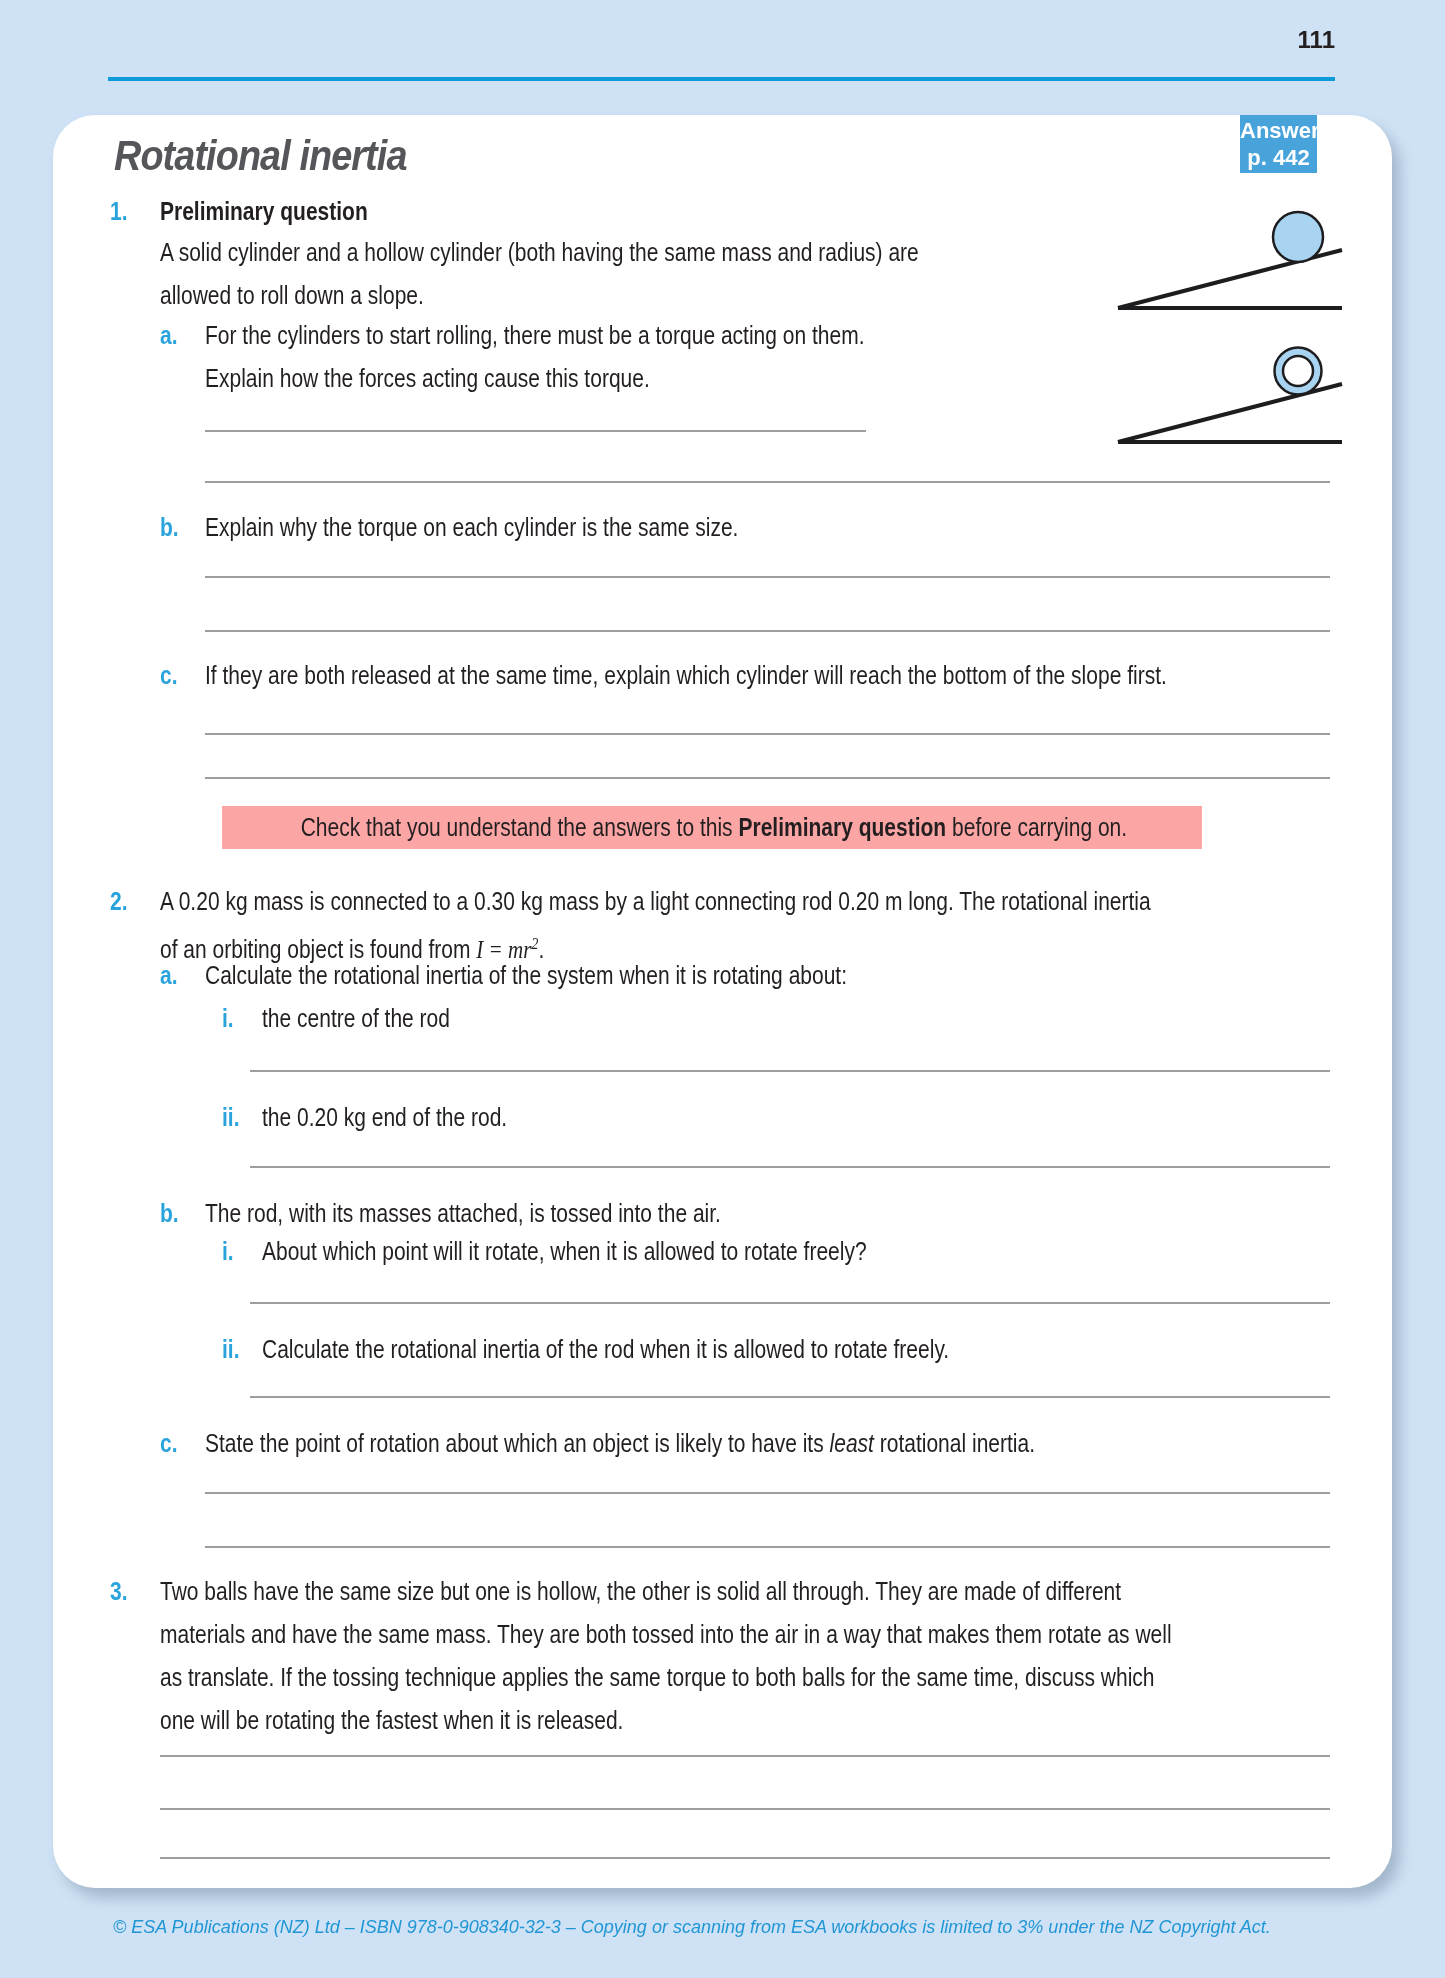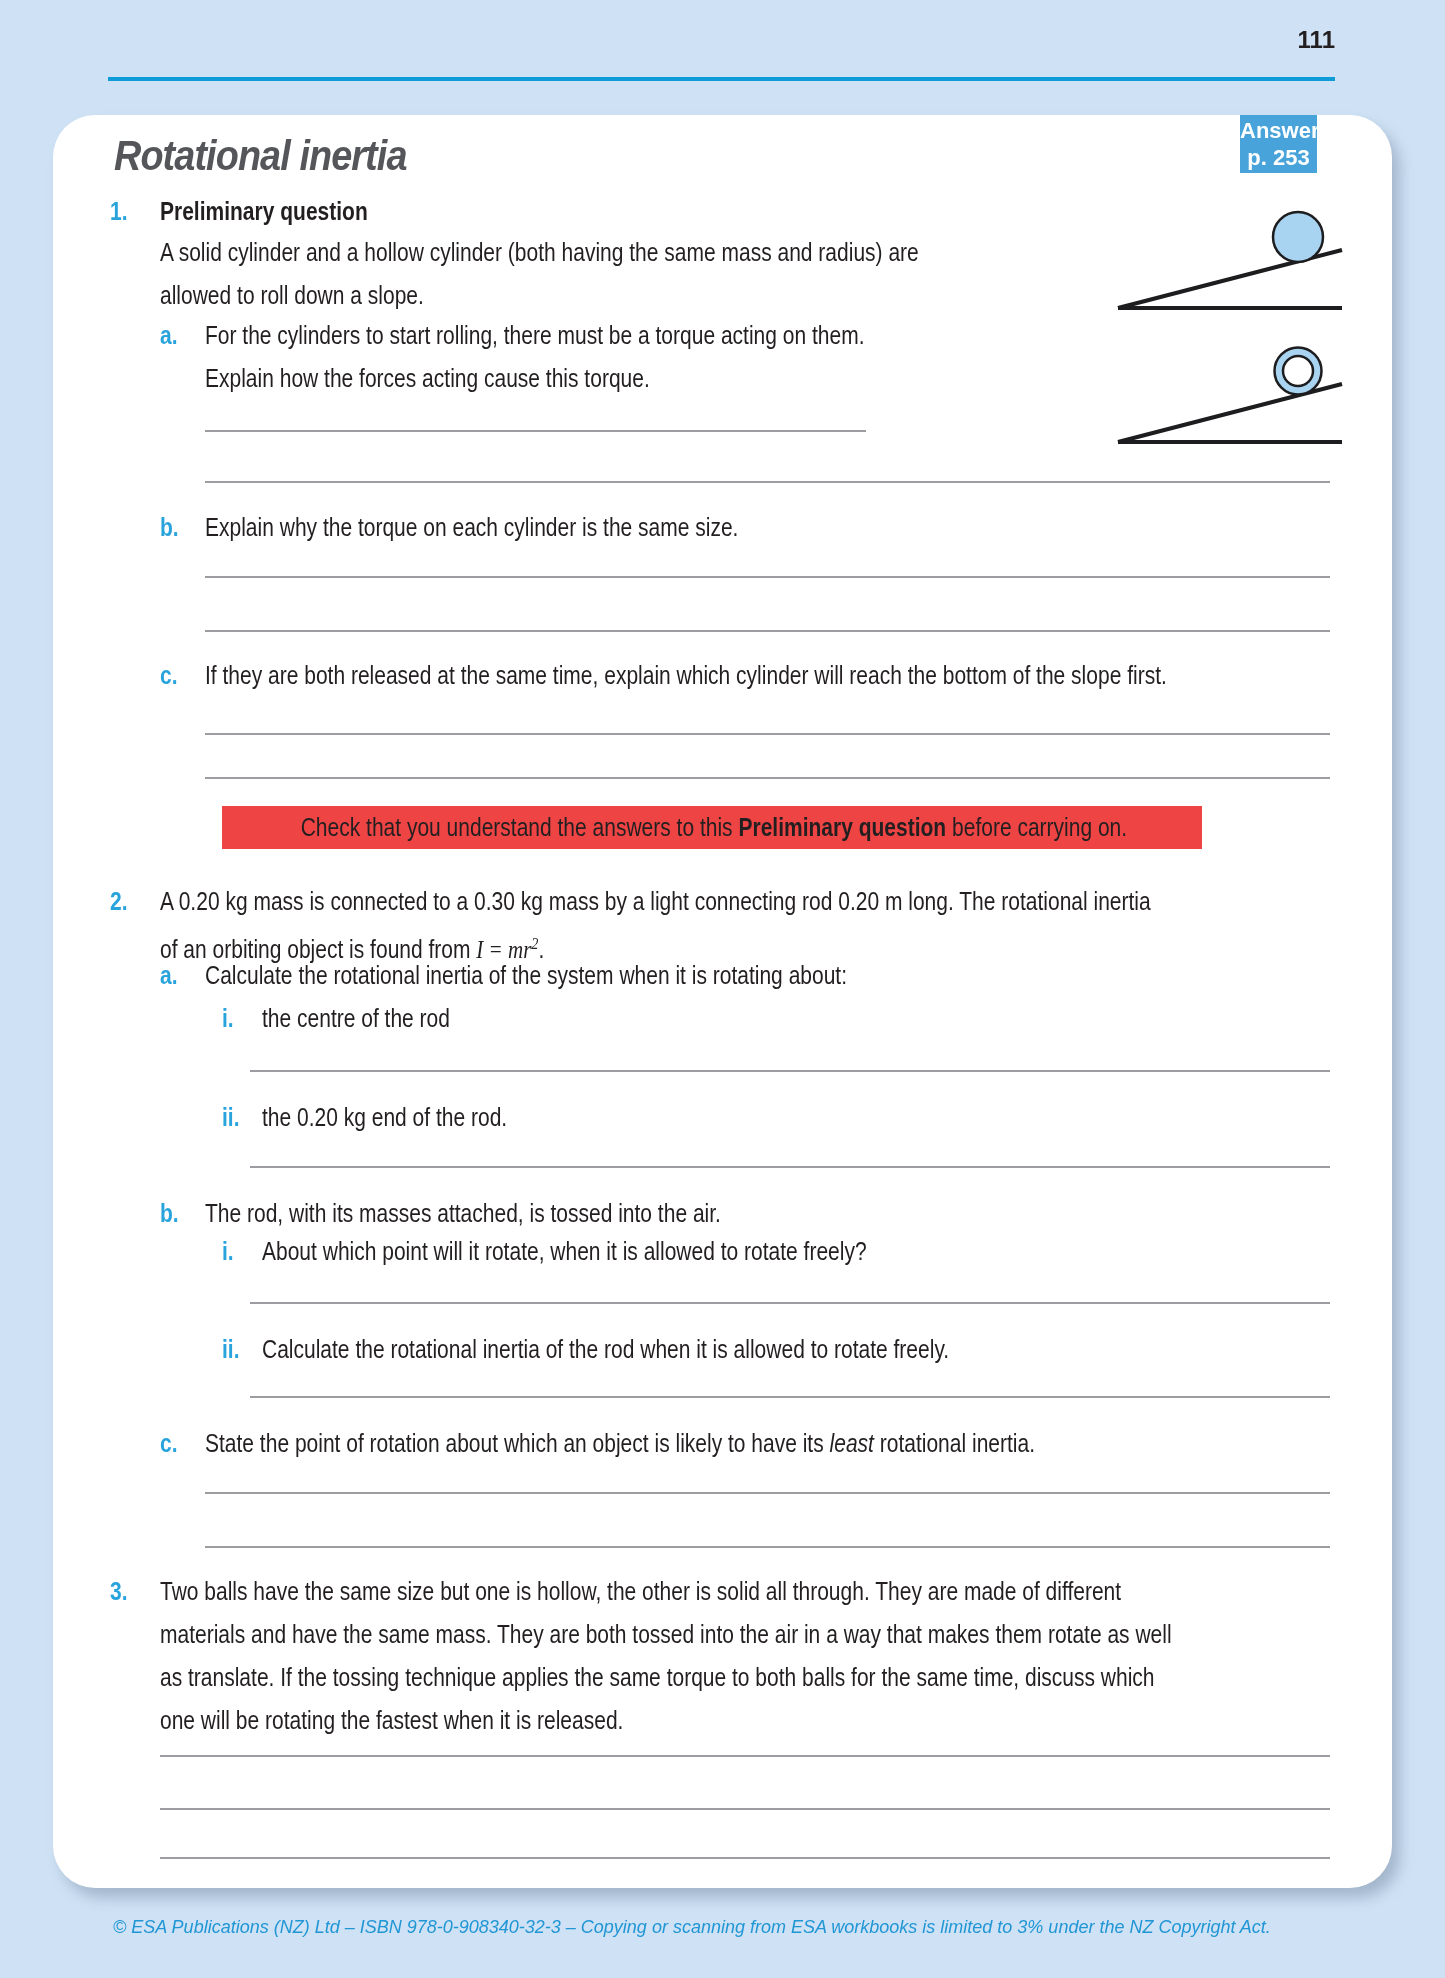--- a/index.html
+++ b/index.html
@@ -26,21 +26,21 @@
              font-style:italic; color:#55565a; letter-spacing:-1px;
              transform:scaleX(0.9); transform-origin:0 50%; white-space:nowrap;}
   
   .t{position:absolute; font-size:25px; white-space:nowrap;
      transform:scaleX(0.84); transform-origin:0 50%; line-height:30px;}
   .bold{font-weight:bold;}
   .blue{color:#29a3dc; font-weight:bold;}
   .ital{font-style:italic;}
   .ans{position:absolute; height:0; border-top:2px solid #9b9da0;}
   .note{position:absolute; left:222px; top:806px; width:980px; height:43px;
-        background:#ef4444; text-align:left;}
+        background:#fca5a5; text-align:left;}
   .note-inner{font-size:25px; line-height:43px; white-space:nowrap;
               display:inline-block; transform:scaleX(0.84); transform-origin:50% 50%;}
   .math{font-family:"Liberation Serif", serif; font-style:italic;}
   .math sup{font-size:17px;}
   .ftr{position:absolute; left:113px; top:1917px; font-size:18px; font-style:italic;
        color:#2196d4; white-space:nowrap;}
   .diagram{position:absolute; left:1100px; top:180px;}
 </style>
 </head>
 <body>
@@ -49,21 +49,21 @@
 
   <div class="hdr">
     <span class="hdr-num">111</span>
   </div>
   <div class="hdr-rule"></div>
 
   <div class="card"></div>
 
   <div class="badge">
     <div>Answers</div>
-    <div>p. 253</div>
+    <div>p. 442</div>
   </div>
 
   <div class="sec-title">Rotational inertia</div>
 
   <div class="t blue" style="left:110px; top:196px;">1.</div>
   <div class="t bold" style="left:160px; top:196px;">Preliminary question</div>
   <div class="t" style="left:160px; top:237px;">A solid cylinder and a hollow cylinder (both having the same mass and radius) are</div>
   <div class="t" style="left:160px; top:280px;">allowed to roll down a slope.</div>
 
   <div class="t blue" style="left:160px; top:320px;">a.</div>

